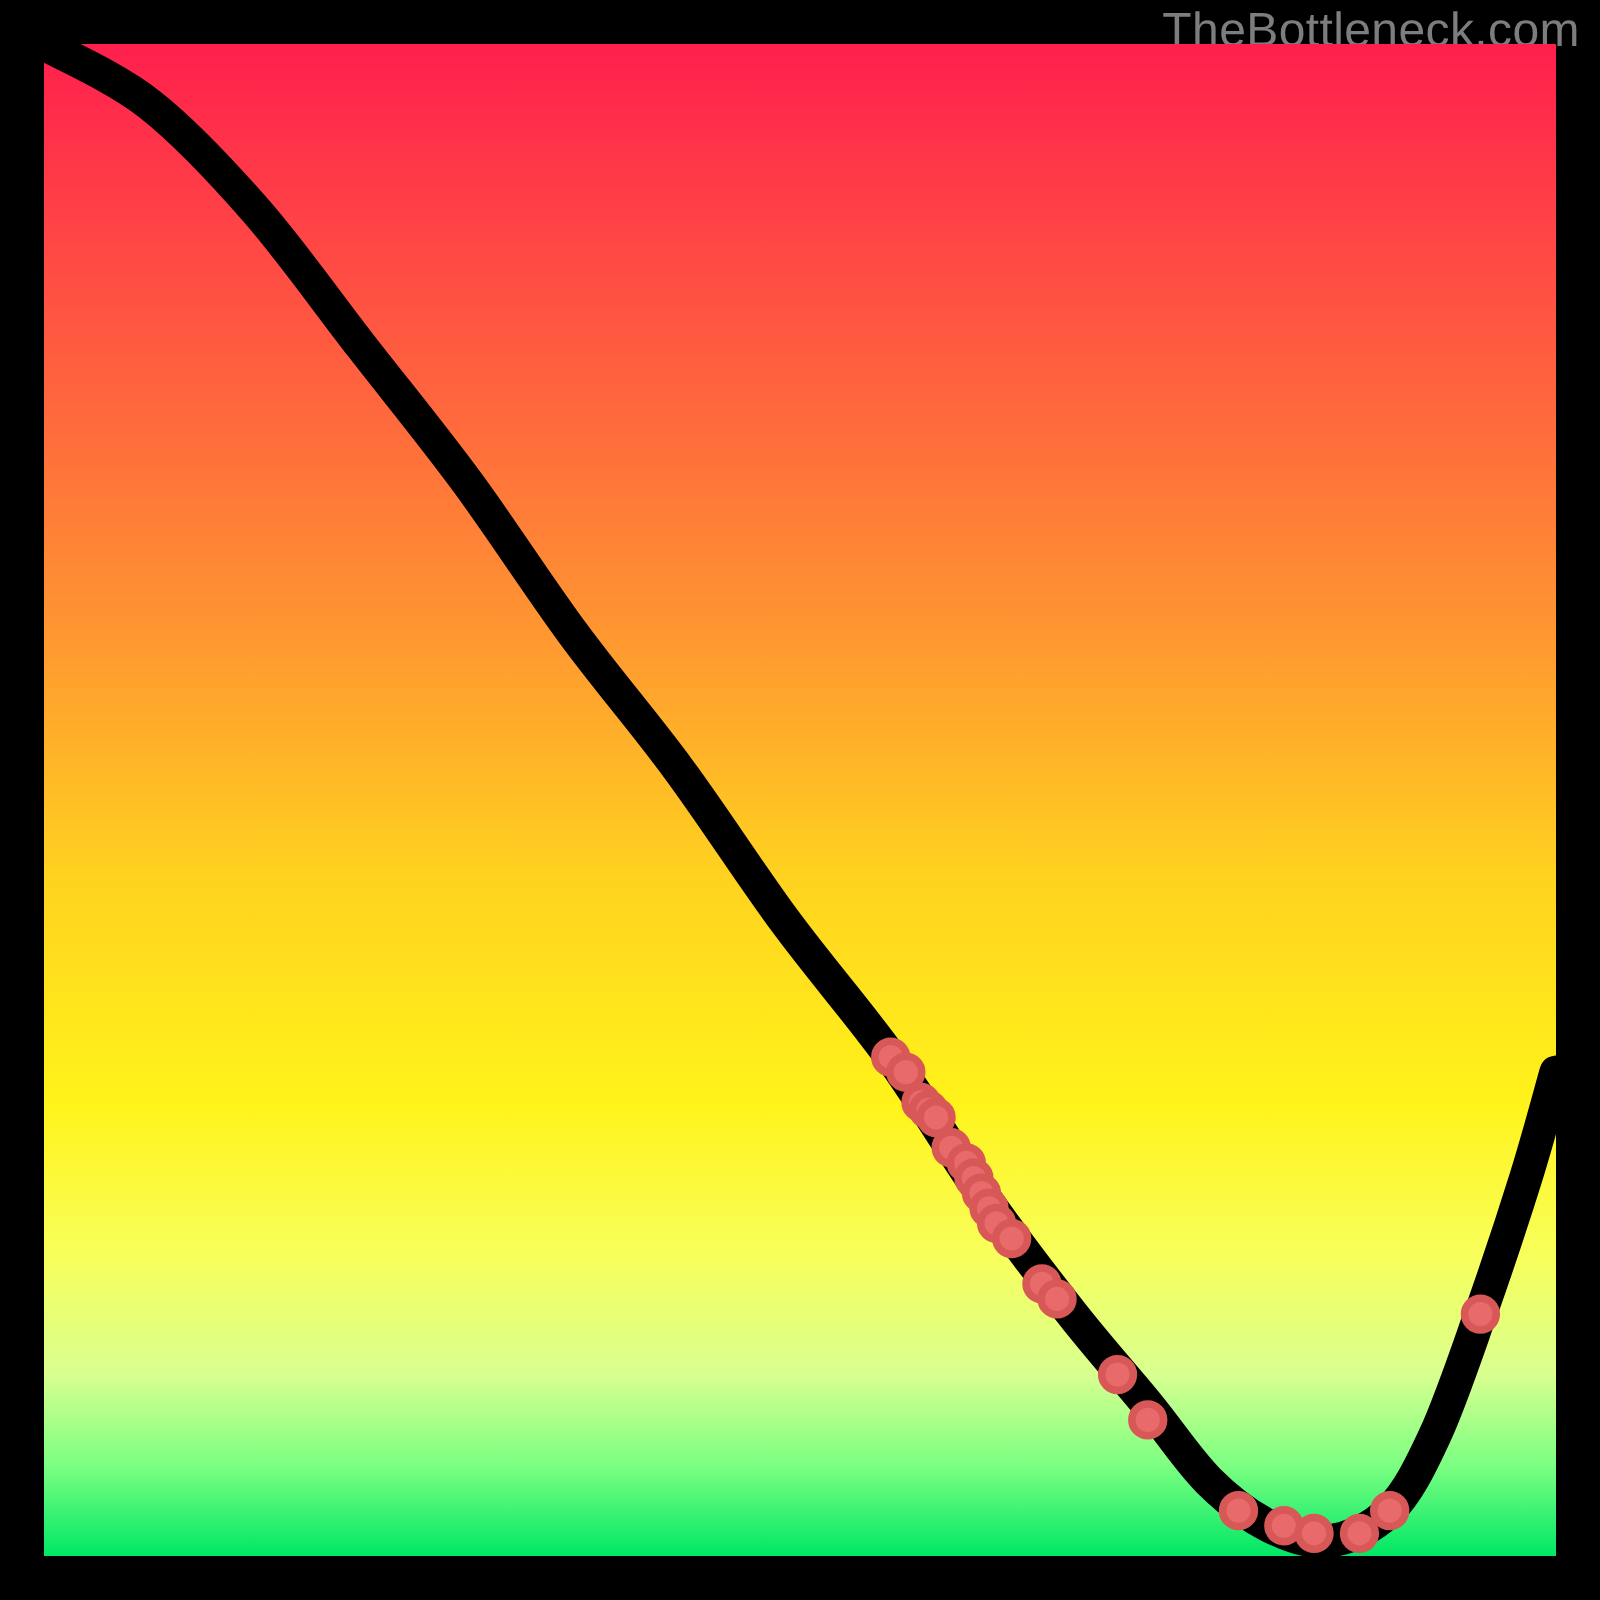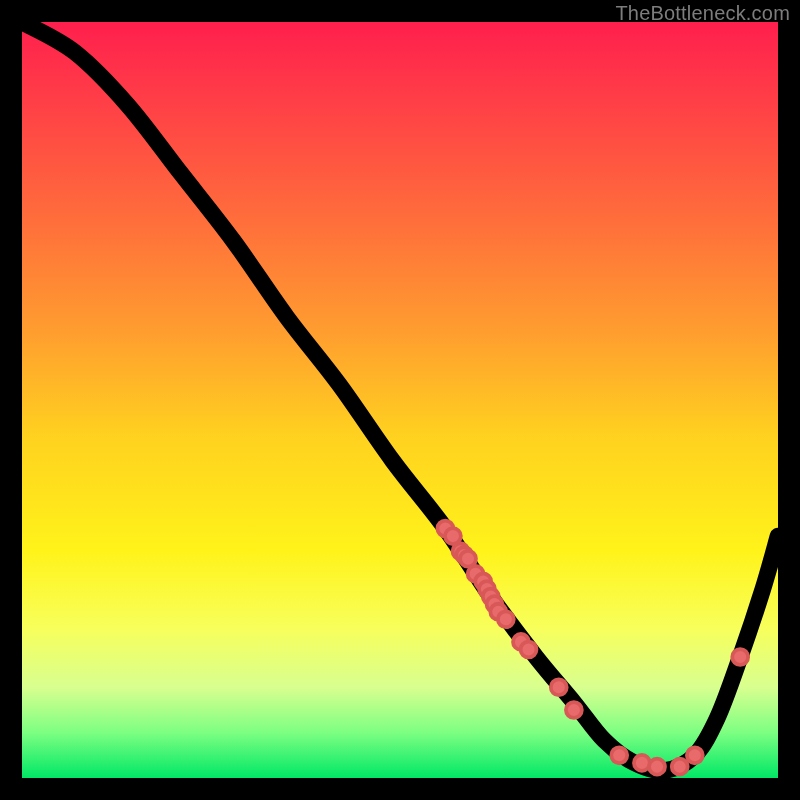--- a/index.html
+++ b/index.html
@@ -56,21 +56,21 @@
   .dot {
     fill: #e96a6a;
     stroke: #d85858;
     stroke-width: 0.5;
   }
   .attribution {
     position: absolute;
     top: 2px;
     right: 10px;
     color: #7d7d7d;
-    font-size: 20px;
+    font-size: 24px;
     letter-spacing: 0.2px;
     user-select: none;
   }
 </style>
 </head>
 <body>
 
 <div class="stage">
 
   <div class="attribution">TheBottleneck.com</div>

